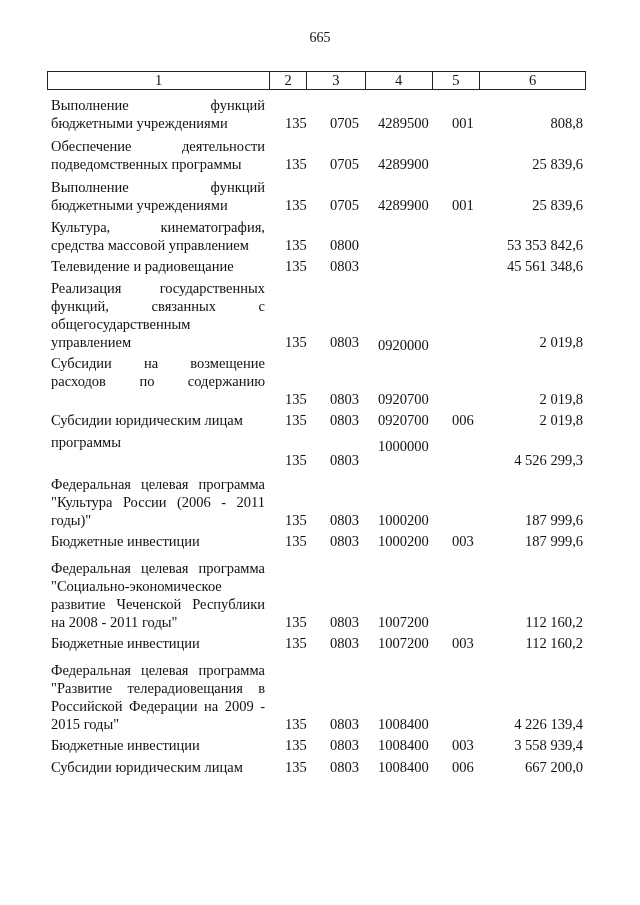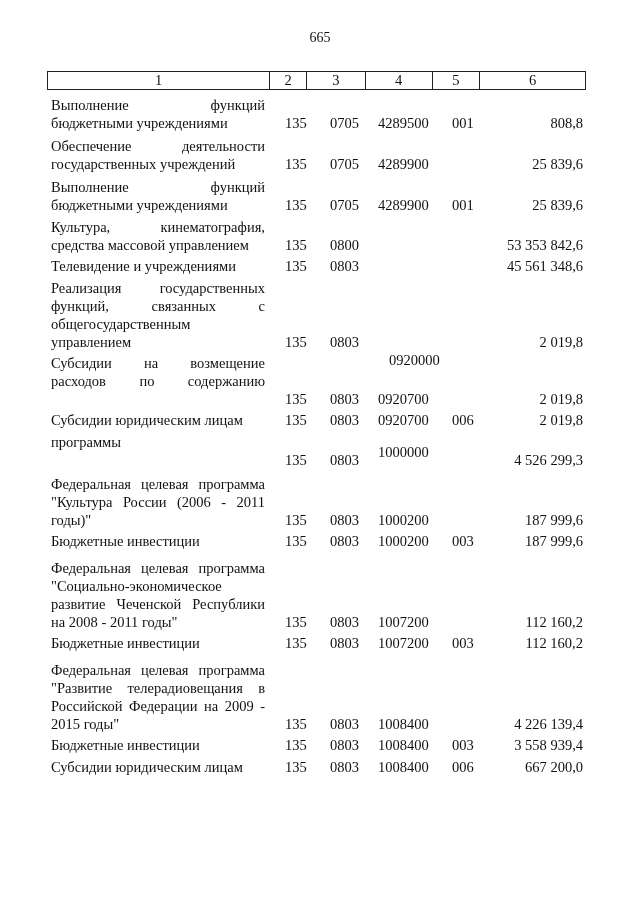--- a/index.html
+++ b/index.html
@@ -58,21 +58,21 @@
       </div>
       <div class="val v2" style="top: 18px;">135</div>
       <div class="val v3" style="top: 18px;">0705</div>
       <div class="val v4" style="top: 18px;">4289500</div>
       <div class="val v5" style="top: 18px;">001</div>
       <div class="val v6" style="top: 18px;">808,8</div>
     </div>
     <div class="row" style="top: 41px;">
       <div class="desc">
         <span class="ln">Обеспечение деятельности</span>
-        <span class="ln last">государственных учреждений</span>
+        <span class="ln last">подведомственных программы</span>
       </div>
       <div class="val v2" style="top: 18px;">135</div>
       <div class="val v3" style="top: 18px;">0705</div>
       <div class="val v4" style="top: 18px;">4289900</div>
       <div class="val v5" style="top: 18px;"></div>
       <div class="val v6" style="top: 18px;">25 839,6</div>
     </div>
     <div class="row" style="top: 82px;">
       <div class="desc">
         <span class="ln">Выполнение функций</span>
@@ -90,38 +90,38 @@
         <span class="ln last">средства массовой управлением</span>
       </div>
       <div class="val v2" style="top: 18px;">135</div>
       <div class="val v3" style="top: 18px;">0800</div>
       <div class="val v4" style="top: 18px;"></div>
       <div class="val v5" style="top: 18px;"></div>
       <div class="val v6" style="top: 18px;">53 353 842,6</div>
     </div>
     <div class="row" style="top: 161px;">
       <div class="desc">
-        <span class="ln last">Телевидение и учреждениями</span>
+        <span class="ln last">Телевидение и радиовещание</span>
       </div>
       <div class="val v2" style="top: 0px;">135</div>
       <div class="val v3" style="top: 0px;">0803</div>
       <div class="val v4" style="top: 0px;"></div>
       <div class="val v5" style="top: 0px;"></div>
       <div class="val v6" style="top: 0px;">45 561 348,6</div>
     </div>
     <div class="row" style="top: 183px;">
       <div class="desc">
         <span class="ln">Реализация государственных</span>
         <span class="ln">функций, связанных с</span>
         <span class="ln">общегосударственным</span>
         <span class="ln last">управлением</span>
       </div>
       <div class="val v2" style="top: 54px;">135</div>
       <div class="val v3" style="top: 54px;">0803</div>
-      <div class="val v4" style="top: 72px; margin-left: 11px;">0920000</div>
+      <div class="val v4" style="top: 57px;">0920000</div>
       <div class="val v5" style="top: 54px;"></div>
       <div class="val v6" style="top: 54px;">2 019,8</div>
     </div>
     <div class="row" style="top: 258px;">
       <div class="desc">
         <span class="ln">Субсидии на возмещение</span>
         <span class="ln">расходов по содержанию</span>
       </div>
       <div class="val v2" style="top: 36px;">135</div>
       <div class="val v3" style="top: 36px;">0803</div>
@@ -138,21 +138,21 @@
       <div class="val v4" style="top: 0px;">0920700</div>
       <div class="val v5" style="top: 0px;">006</div>
       <div class="val v6" style="top: 0px;">2 019,8</div>
     </div>
     <div class="row" style="top: 337px;">
       <div class="desc">
         <span class="ln last">программы</span>
       </div>
       <div class="val v2" style="top: 18px;">135</div>
       <div class="val v3" style="top: 18px;">0803</div>
-      <div class="val v4" style="top: 10px;">1000000</div>
+      <div class="val v4" style="top: 4px;">1000000</div>
       <div class="val v5" style="top: 18px;"></div>
       <div class="val v6" style="top: 18px;">4 526 299,3</div>
     </div>
     <div class="row" style="top: 379px;">
       <div class="desc">
         <span class="ln">Федеральная целевая программа</span>
         <span class="ln">"Культура России (2006 - 2011</span>
         <span class="ln last">годы)"</span>
       </div>
       <div class="val v2" style="top: 36px;">135</div>

